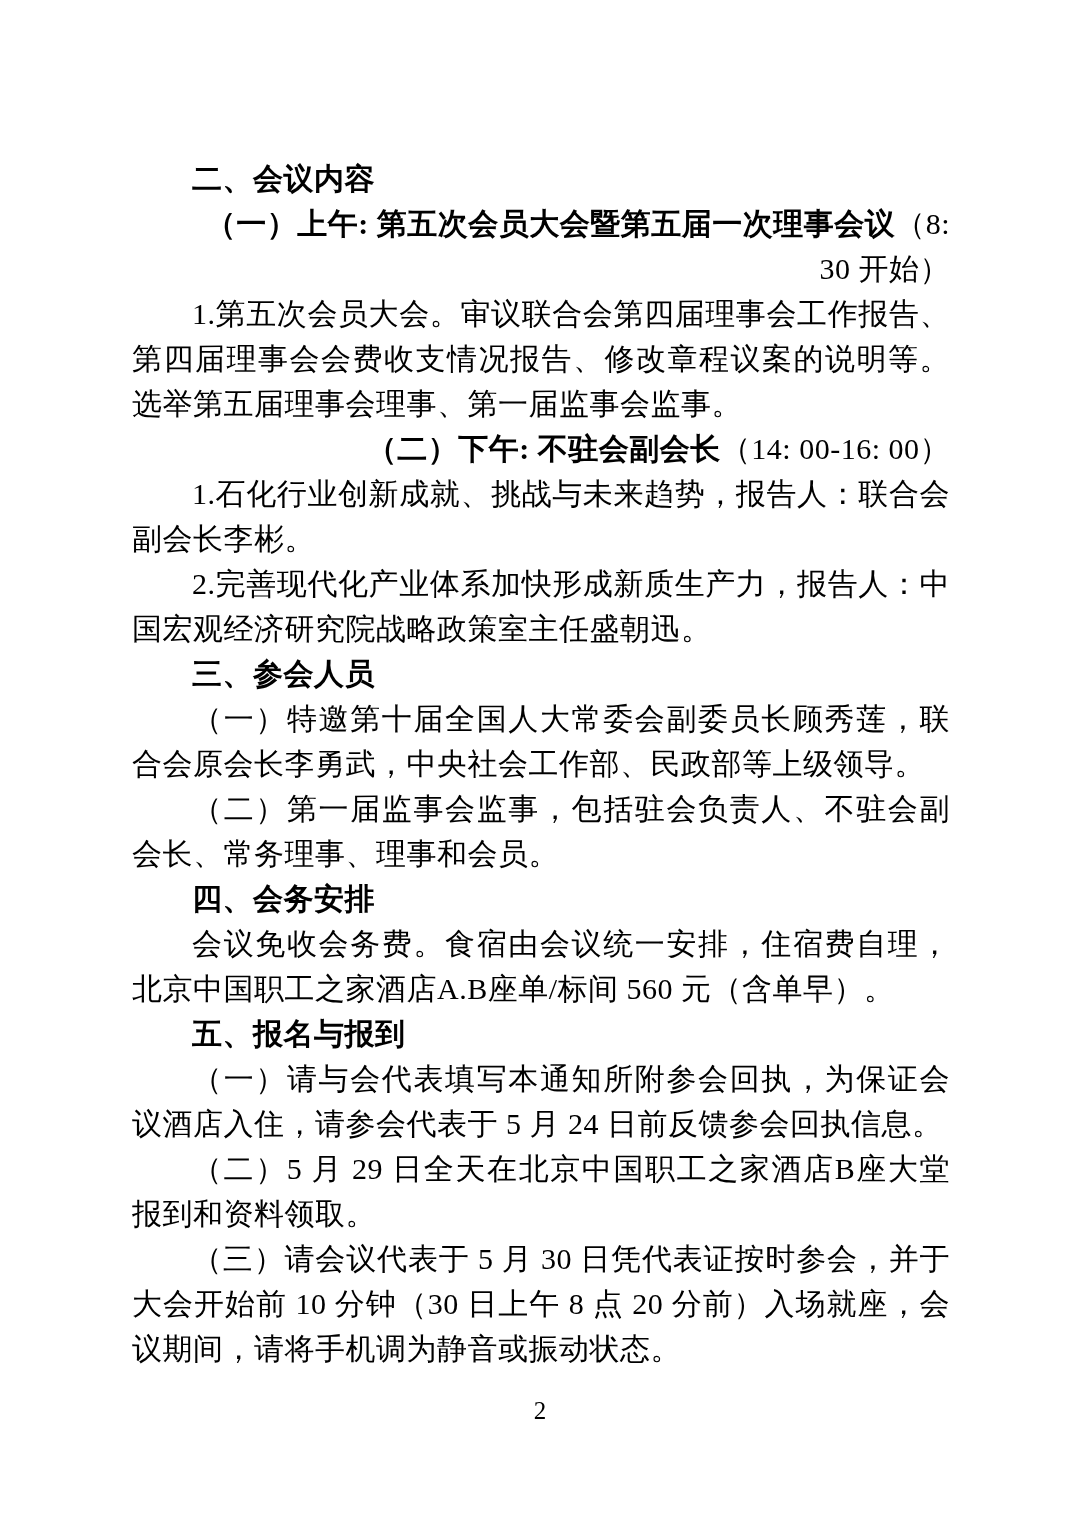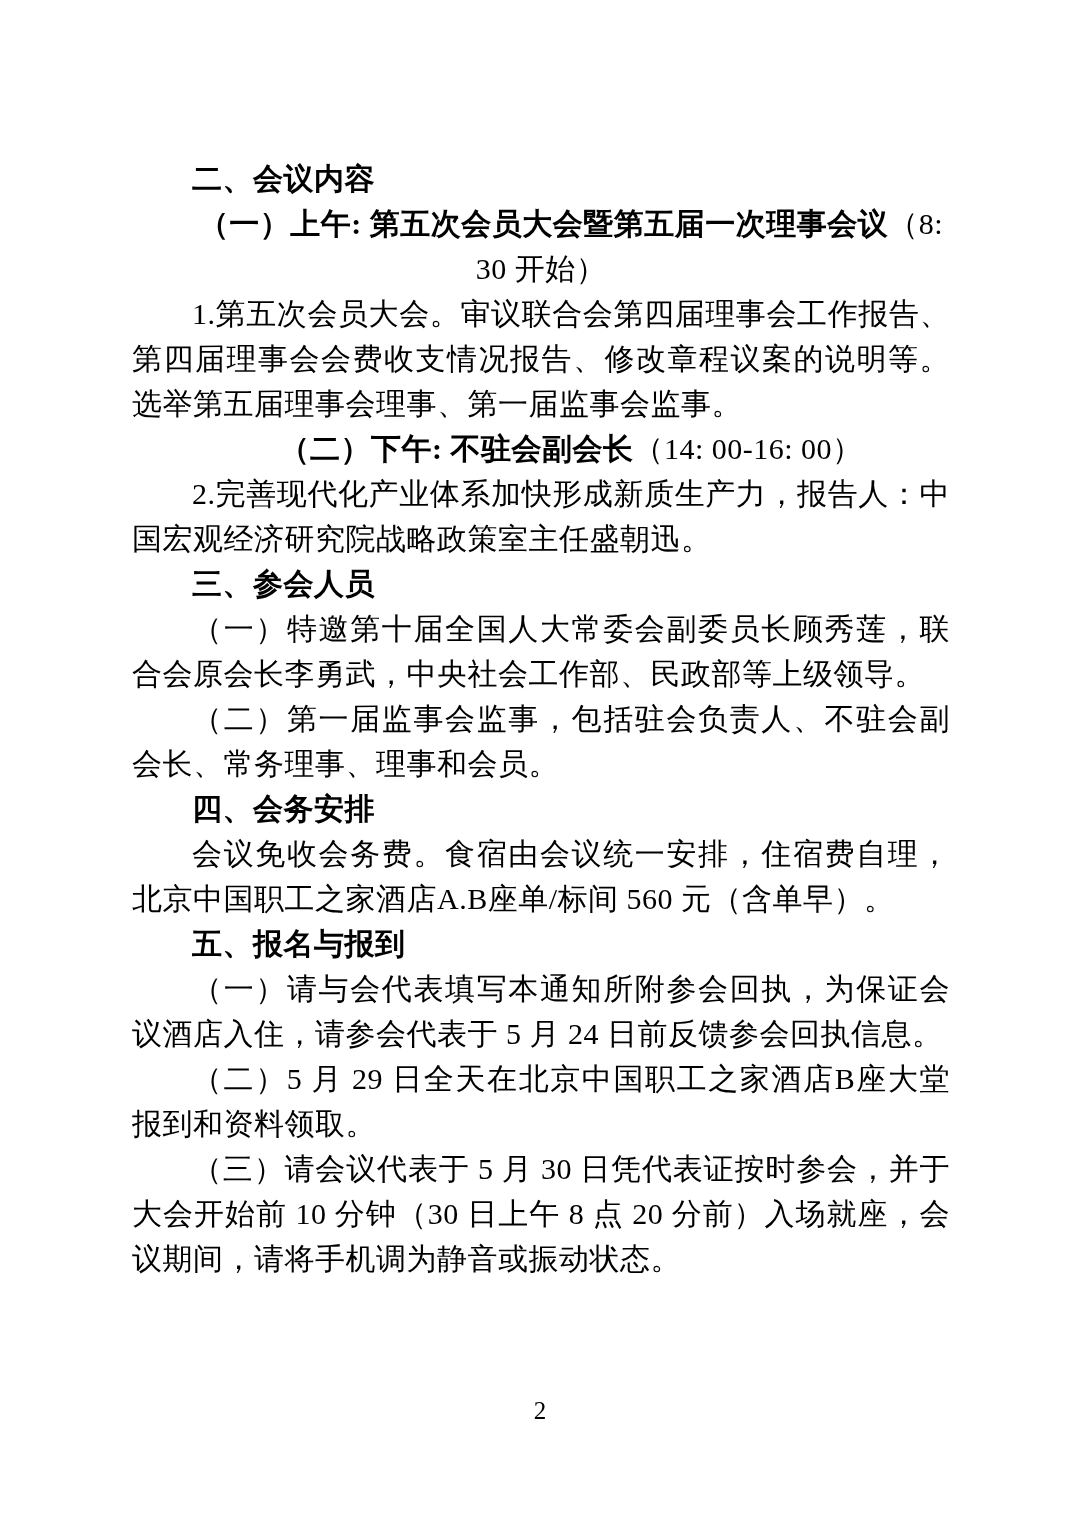--- a/index.html
+++ b/index.html
@@ -35,21 +35,21 @@
     text-align: justify;
     text-justify: inter-character;
     letter-spacing: 0.5px;
   }
   p.para.h1 {
     font-family: "Liberation Sans", sans-serif;
     font-weight: bold;
     text-align: left;
   }
   p.para.h2 {
-    text-align: center;
+    text-align: right;
   }
   .run { font-weight: normal; }
   .run.bold { font-weight: bold; }
   .page-number {
     position: absolute;
     left: 0;
     top: 1396px;
     width: 1080px;
     text-align: center;
     font-size: 25px;
@@ -59,20 +59,21 @@
 </style>
 </head>
 <body>
 
 <div class="page">
   <div class="doc-body">
       <p class="para h1"><span class="run bold">二、会议内容</span></p>
       <p class="para h2"><span class="run bold">（一）上午: 第五次会员大会暨第五届一次理事会议</span><span class="run">（8: 30 开始）</span></p>
       <p class="para body"><span class="run">1.第五次会员大会。审议联合会第四届理事会工作报告、第四届理事会会费收支情况报告、修改章程议案的说明等。选举第五届理事会理事、第一届监事会监事。</span></p>
       <p class="para h2"><span class="run bold">（二）下午: 不驻会副会长</span><span class="run">（14: 00-16: 00）</span></p>
+      <p class="para body"><span class="run">1.石化行业创新成就、挑战与未来趋势，报告人：联合会副会长李彬。</span></p>
       <p class="para body"><span class="run">2.完善现代化产业体系加快形成新质生产力，报告人：中国宏观经济研究院战略政策室主任盛朝迅。</span></p>
       <p class="para h1"><span class="run bold">三、参会人员</span></p>
       <p class="para body"><span class="run">（一）特邀第十届全国人大常委会副委员长顾秀莲，联合会原会长李勇武，中央社会工作部、民政部等上级领导。</span></p>
       <p class="para body"><span class="run">（二）第一届监事会监事，包括驻会负责人、不驻会副会长、常务理事、理事和会员。</span></p>
       <p class="para h1"><span class="run bold">四、会务安排</span></p>
       <p class="para body"><span class="run">会议免收会务费。食宿由会议统一安排，住宿费自理，北京中国职工之家酒店A.B座单/标间 560 元（含单早）。</span></p>
       <p class="para h1"><span class="run bold">五、报名与报到</span></p>
       <p class="para body"><span class="run">（一）请与会代表填写本通知所附参会回执，为保证会议酒店入住，请参会代表于 5 月 24 日前反馈参会回执信息。</span></p>
       <p class="para body"><span class="run">（二）5 月 29 日全天在北京中国职工之家酒店B座大堂报到和资料领取。</span></p>
       <p class="para body"><span class="run">（三）请会议代表于 5 月 30 日凭代表证按时参会，并于大会开始前 10 分钟（30 日上午 8 点 20 分前）入场就座，会议期间，请将手机调为静音或振动状态。</span></p>

